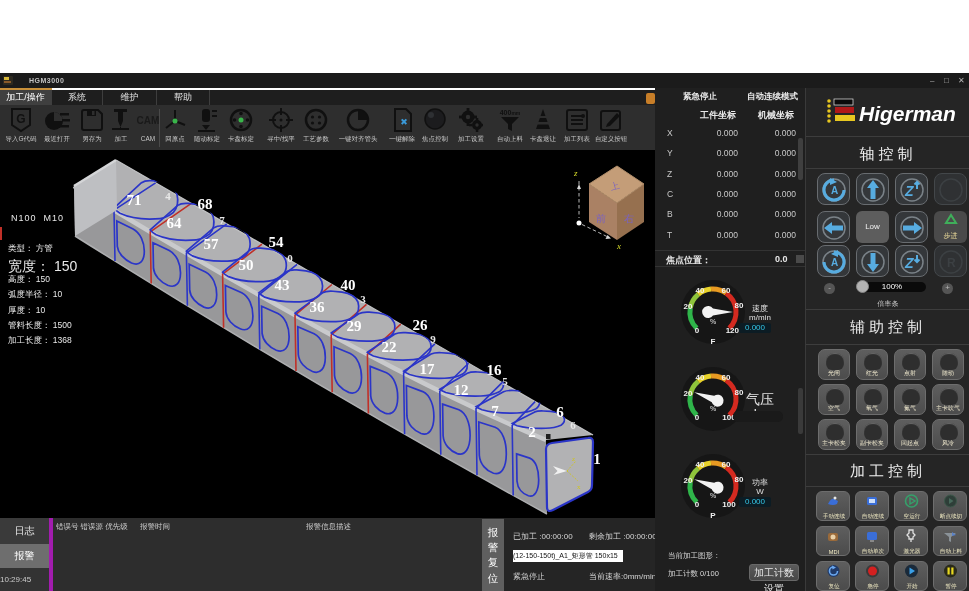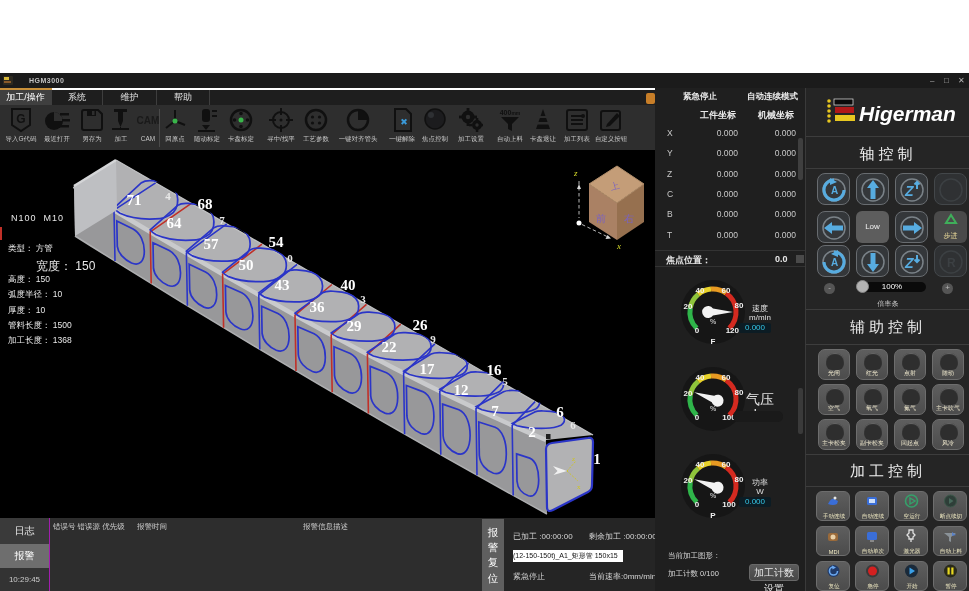--- a/index.html
+++ b/index.html
@@ -348,32 +348,32 @@
 <polygon points="589,184 617,203 617,240 589,222" fill="#aa8164"></polygon>
 <polygon points="644,184 617,203 617,240 644,222" fill="#96704f"></polygon>
 <polygon points="617,166 644,184 617,203 589,184" fill="none" stroke="#b08d6a" stroke-width="1"></polygon>
 <text x="610" y="190" fill="#7a62c2" font-size="9" transform="rotate(-15 612 185)">上</text>
 <text x="596" y="222" fill="#7a62c2" font-size="10">前</text>
 <text x="624" y="222" fill="#7a62c2" font-size="10">右</text>
 </g>
 </svg>
 <div class="vinfo" style="left:11px;top:63px;font-size:9px;letter-spacing:1px;">N100&nbsp; M10</div>
 <div class="vinfo" style="left:8px;top:93px;font-size:8.5px;">类型： 方管</div>
-<div class="vinfo" style="left:8px;top:108px;font-size:12px;margin-left:28px;">宽度： 150</div>
+<div class="vinfo" style="left:8px;top:108px;font-size:14px;">宽度： 150</div>
 <div class="vinfo" style="left:8px;top:124px;font-size:8.5px;">高度： 150</div>
 <div class="vinfo" style="left:8px;top:139px;font-size:8.5px;">弧度半径： 10</div>
 <div class="vinfo" style="left:8px;top:155px;font-size:8.5px;">厚度： 10</div>
 <div class="vinfo" style="left:8px;top:170px;font-size:8.5px;">管料长度： 1500</div>
 <div class="vinfo" style="left:8px;top:185px;font-size:8.5px;">加工长度： 1368</div>
 </div>
 <div id="botbar" class="abs">
 <div class="abs" style="left:0;top:0;width:49px;height:26px;background:#3a3a3a;color:#eee;font-size:10px;text-align:center;line-height:26px;">日志</div>
 <div class="abs" style="left:0;top:26px;width:49px;height:24px;background:#6e6e6e;color:#fff;font-size:10px;text-align:center;line-height:24px;">报警</div>
-<div class="abs" style="left:0;top:50px;width:49px;height:23px;background:#333;color:#ccc;font-size:8px;text-align:center;line-height:23px;">10:29:45</div>
-<div class="abs" style="left:49px;top:0;width:433px;height:73px;background:#2d2d2d;border-left:1px solid #a21caf;">
+<div class="abs" style="left:0;top:50px;width:49px;height:23px;background:#333;color:#ccc;font-size:8px;line-height:23px;">10:29:45</div>
+<div class="abs" style="left:49px;top:0;width:433px;height:73px;background:#2d2d2d;border-left:4px solid #a21caf;">
         <div class="abs" style="left:3px;top:4px;color:#cfcfcf;font-size:7.5px;white-space:nowrap;">错误号 错误源 优先级</div>
         <div class="abs" style="left:87px;top:4px;color:#cfcfcf;font-size:7.5px;white-space:nowrap;">报警时间</div>
         <div class="abs" style="left:253px;top:4px;color:#cfcfcf;font-size:7.5px;">报警信息描述</div>
       </div>
 <div class="abs" style="left:482px;top:1px;width:22px;height:72px;background:#5f5f5f;color:#fff;font-size:10.5px;text-align:center;line-height:1.45;padding-top:6px;">报<br>警<br>复<br>位</div>
 <div class="abs" style="left:504px;top:0;width:151px;height:91px;background:#252525;">
         <div class="abs" style="left:9px;top:13px;color:#d5d5d5;font-size:8px;white-space:nowrap;">已加工 :00:00:00</div>
         <div class="abs" style="left:85px;top:13px;color:#d5d5d5;font-size:8px;white-space:nowrap;">剩余加工 :00:00:00</div>
         <div class="abs" style="left:9px;top:32px;width:110px;height:12px;background:#fff;color:#111;font-size:7px;line-height:12px;white-space:nowrap;overflow:hidden;">(12-150-150t)_A1_矩形管 150x15</div>
         <div class="abs" style="left:9px;top:53px;color:#d5d5d5;font-size:8px;white-space:nowrap;">紧急停止</div>

